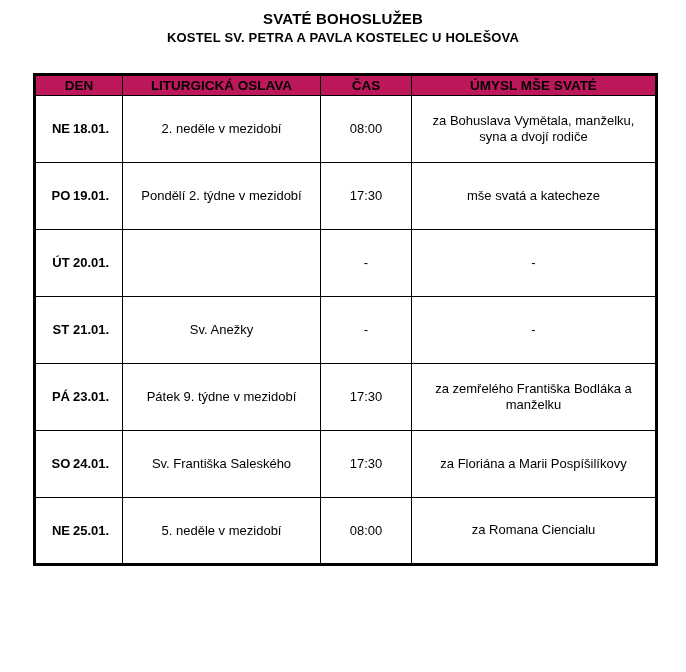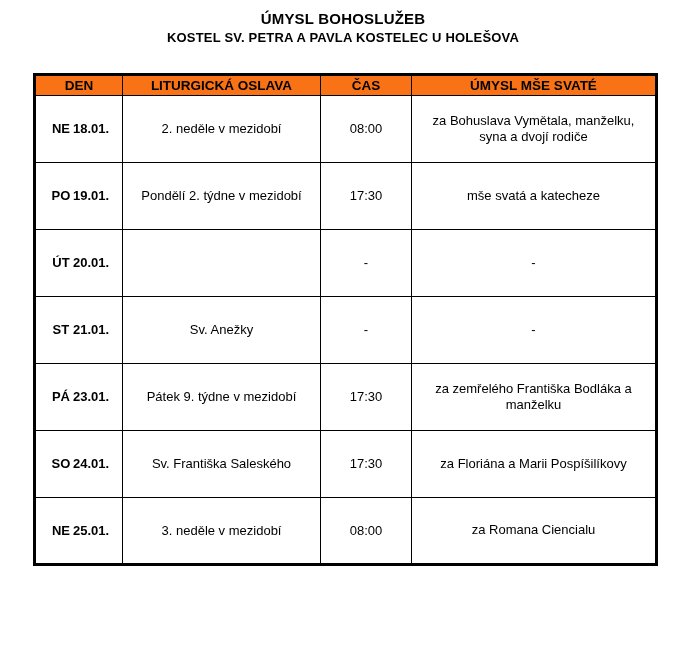--- a/index.html
+++ b/index.html
@@ -29,21 +29,21 @@
   }
   table.schedule th, table.schedule td {
     border: 1px solid #000000;
     font-size: 13px;
     text-align: center;
     vertical-align: middle;
     overflow: hidden;
   }
   table.schedule th {
     height: 21px;
-    background: #f97316;
+    background: #be185d;
     font-weight: bold;
     font-size: 13.5px;
   }
   table.schedule td { height: 67px; background: #ffffff; padding: 2px 6px; }
   td.day-cell {
     background: #d5d5d5;
     font-weight: bold;
     font-size: 13.5px;
     text-align: left;
     padding-left: 7px;
@@ -57,21 +57,21 @@
   col.c-lit { width: 198px; }
   col.c-cas { width: 91px; }
   col.c-umysl { width: 245px; }
 </style>
 </head>
 <body>
 
 <div class="page">
 
   <div class="title-block">
-    <div class="title-line1">ÚMYSL BOHOSLUŽEB</div>
+    <div class="title-line1">SVATÉ BOHOSLUŽEB</div>
     <div class="title-line2">KOSTEL SV. PETRA A PAVLA KOSTELEC U HOLEŠOVA</div>
   </div>
 
   <table class="schedule">
     <colgroup>
       <col class="c-den">
         <col class="c-lit">
         <col class="c-cas">
         <col class="c-umysl">
     </colgroup>
@@ -115,20 +115,20 @@
         <td class="intention-cell">za zemřelého Františka Bodláka a manželku</td>
       </tr>
       <tr>
         <td class="day-cell"><span class="day-abbr">SO</span><span>24.01.</span></td>
         <td class="celebration-cell">Sv. Františka Saleského</td>
         <td class="time-cell">17:30</td>
         <td class="intention-cell">za Floriána a Marii Pospíšilíkovy</td>
       </tr>
       <tr>
         <td class="day-cell"><span class="day-abbr">NE</span><span>25.01.</span></td>
-        <td class="celebration-cell">3. neděle v mezidobí</td>
+        <td class="celebration-cell">5. neděle v mezidobí</td>
         <td class="time-cell">08:00</td>
         <td class="intention-cell">za Romana Ciencialu</td>
       </tr>
     </tbody>
   </table>
 
 </div>
 
 </body></html>

